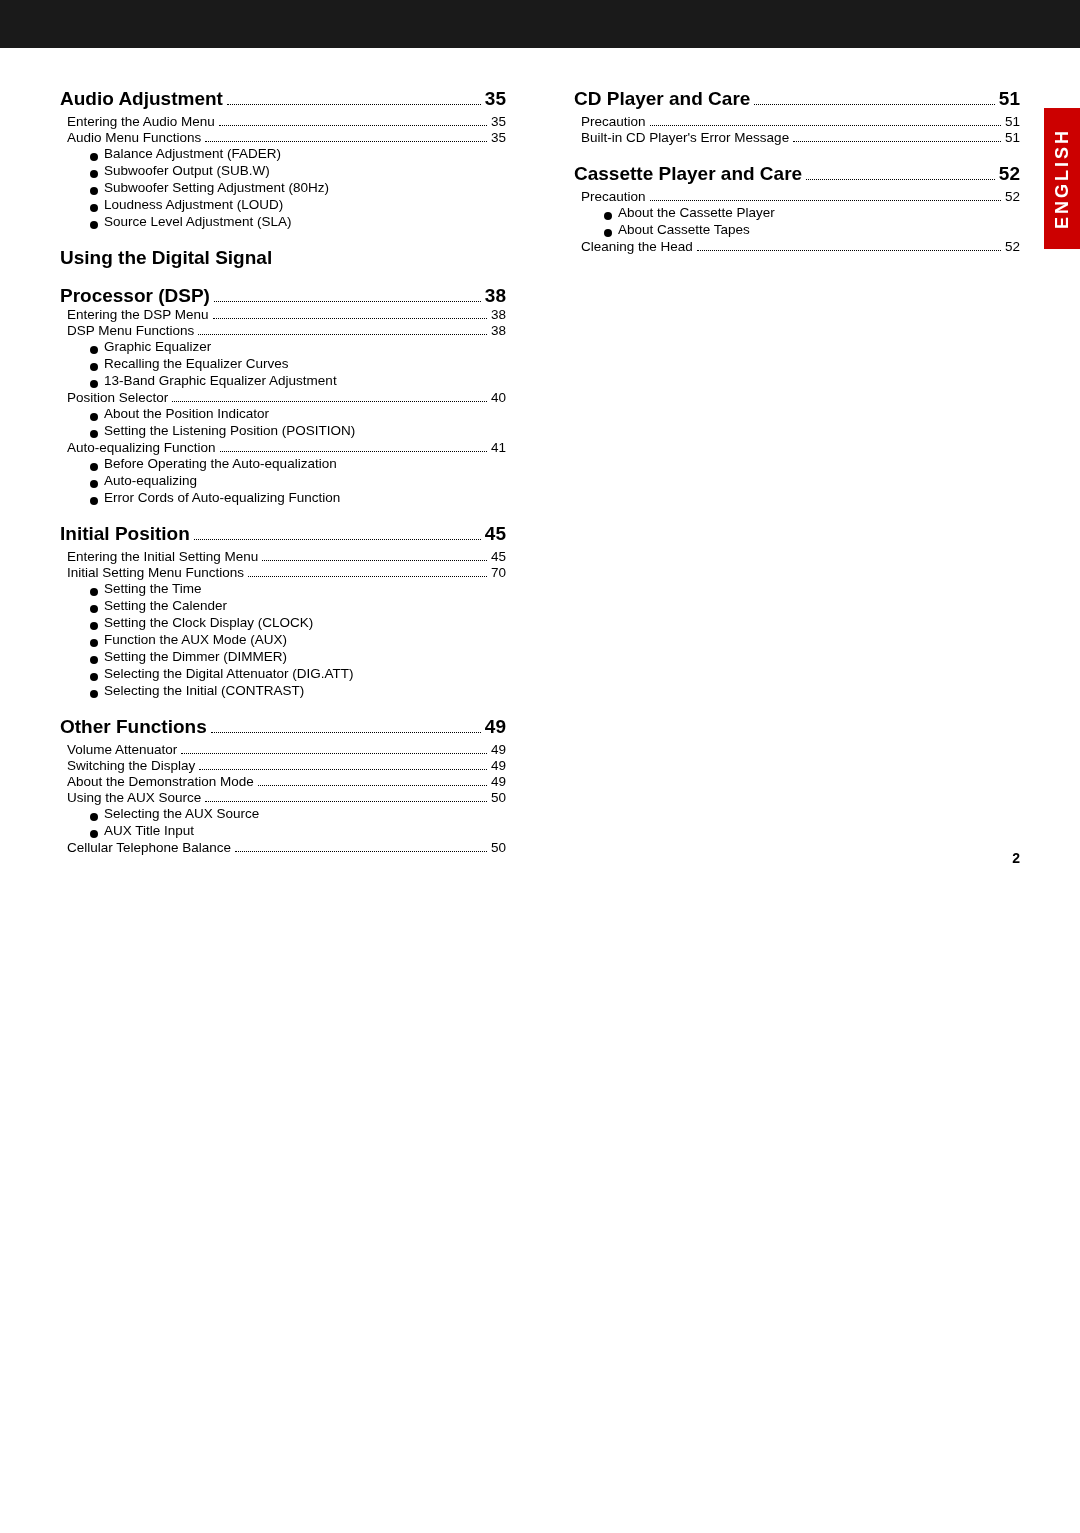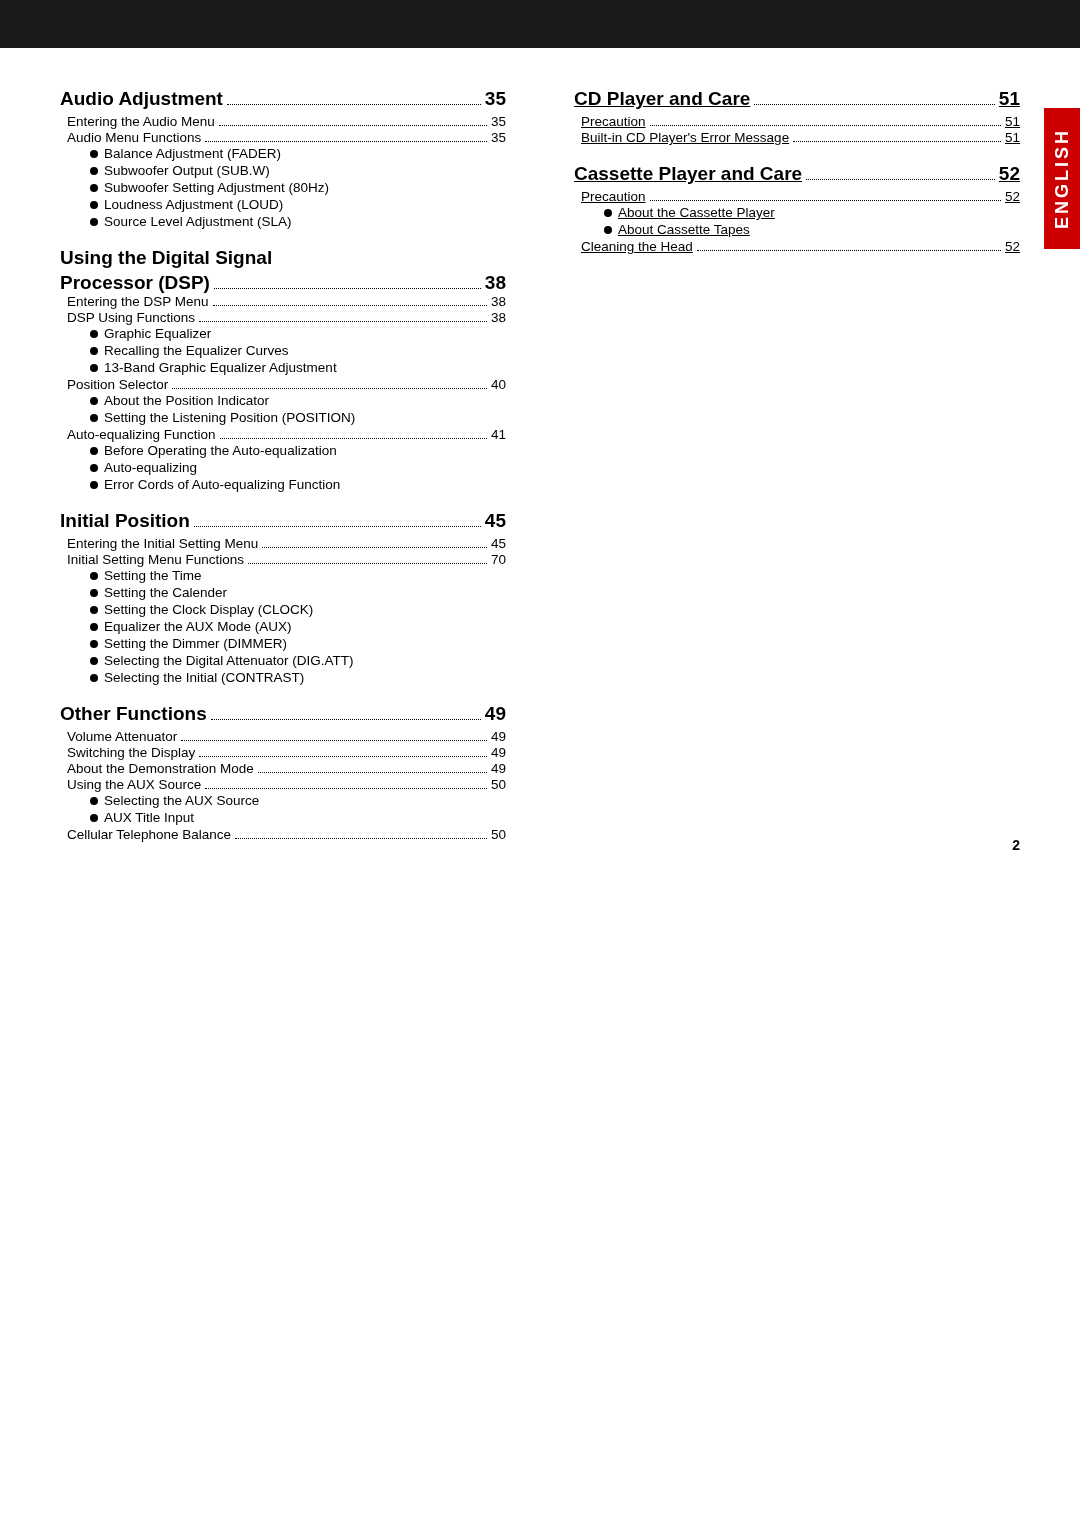--- a/index.html
+++ b/index.html
@@ -26,21 +26,20 @@
     }
 
     .left-col {
       flex: 1;
       padding-right: 20px;
     }
 
     .right-col {
       flex: 1;
       padding-left: 20px;
-      text-decoration: underline;
     }
 
     .english-tab {
       position: absolute;
       right: 0;
       top: 60px;
       background: #cc0000;
       color: #fff;
       writing-mode: vertical-rl;
       text-orientation: mixed;
@@ -107,21 +106,21 @@
       min-width: 10px;
     }
 
     .entry .entry-num {
       white-space: nowrap;
     }
 
     
     .bullet-item {
       display: flex;
-      align-items: flex-start;
+      align-items: flex-end;
       font-size: 13.5px;
       margin-left: 30px;
       margin-bottom: 2px;
     }
 
     .bullet-dot {
       display: inline-block;
       width: 8px;
       height: 8px;
       background: #000;
@@ -133,21 +132,21 @@
 
     
     .dsp-block {
       margin-top: 18px;
     }
 
     .dsp-title-line1 {
       font-size: 19px;
       font-weight: bold;
       display: block;
-      margin-bottom: 3px;
+      margin-bottom: 16px;
     }
 
     .dsp-title-line2 {
       display: flex;
       align-items: baseline;
     }
 
     .dsp-title-line2 .dsp-label {
       font-size: 19px;
       font-weight: bold;
@@ -223,21 +222,21 @@
         <span class="page-num">38</span>
       </div>
     </div>
 
     <div class="entry">
       <span class="entry-text">Entering the DSP Menu</span>
       <span class="dots"></span>
       <span class="entry-num">38</span>
     </div>
     <div class="entry">
-      <span class="entry-text">DSP Using Functions</span>
+      <span class="entry-text">DSP Menu Functions</span>
       <span class="dots"></span>
       <span class="entry-num">38</span>
     </div>
 
     <div class="bullet-item">
       <span class="bullet-dot"></span>
       <span>Graphic Equalizer</span>
     </div>
     <div class="bullet-item">
       <span class="bullet-dot"></span>
@@ -306,21 +305,21 @@
     <div class="bullet-item">
       <span class="bullet-dot"></span>
       <span>Setting the Calender</span>
     </div>
     <div class="bullet-item">
       <span class="bullet-dot"></span>
       <span>Setting the Clock Display (CLOCK)</span>
     </div>
     <div class="bullet-item">
       <span class="bullet-dot"></span>
-      <span>Equalizer the AUX Mode (AUX)</span>
+      <span>Function the AUX Mode (AUX)</span>
     </div>
     <div class="bullet-item">
       <span class="bullet-dot"></span>
       <span>Setting the Dimmer (DIMMER)</span>
     </div>
     <div class="bullet-item">
       <span class="bullet-dot"></span>
       <span>Selecting the Digital Attenuator (DIG.ATT)</span>
     </div>
     <div class="bullet-item">

